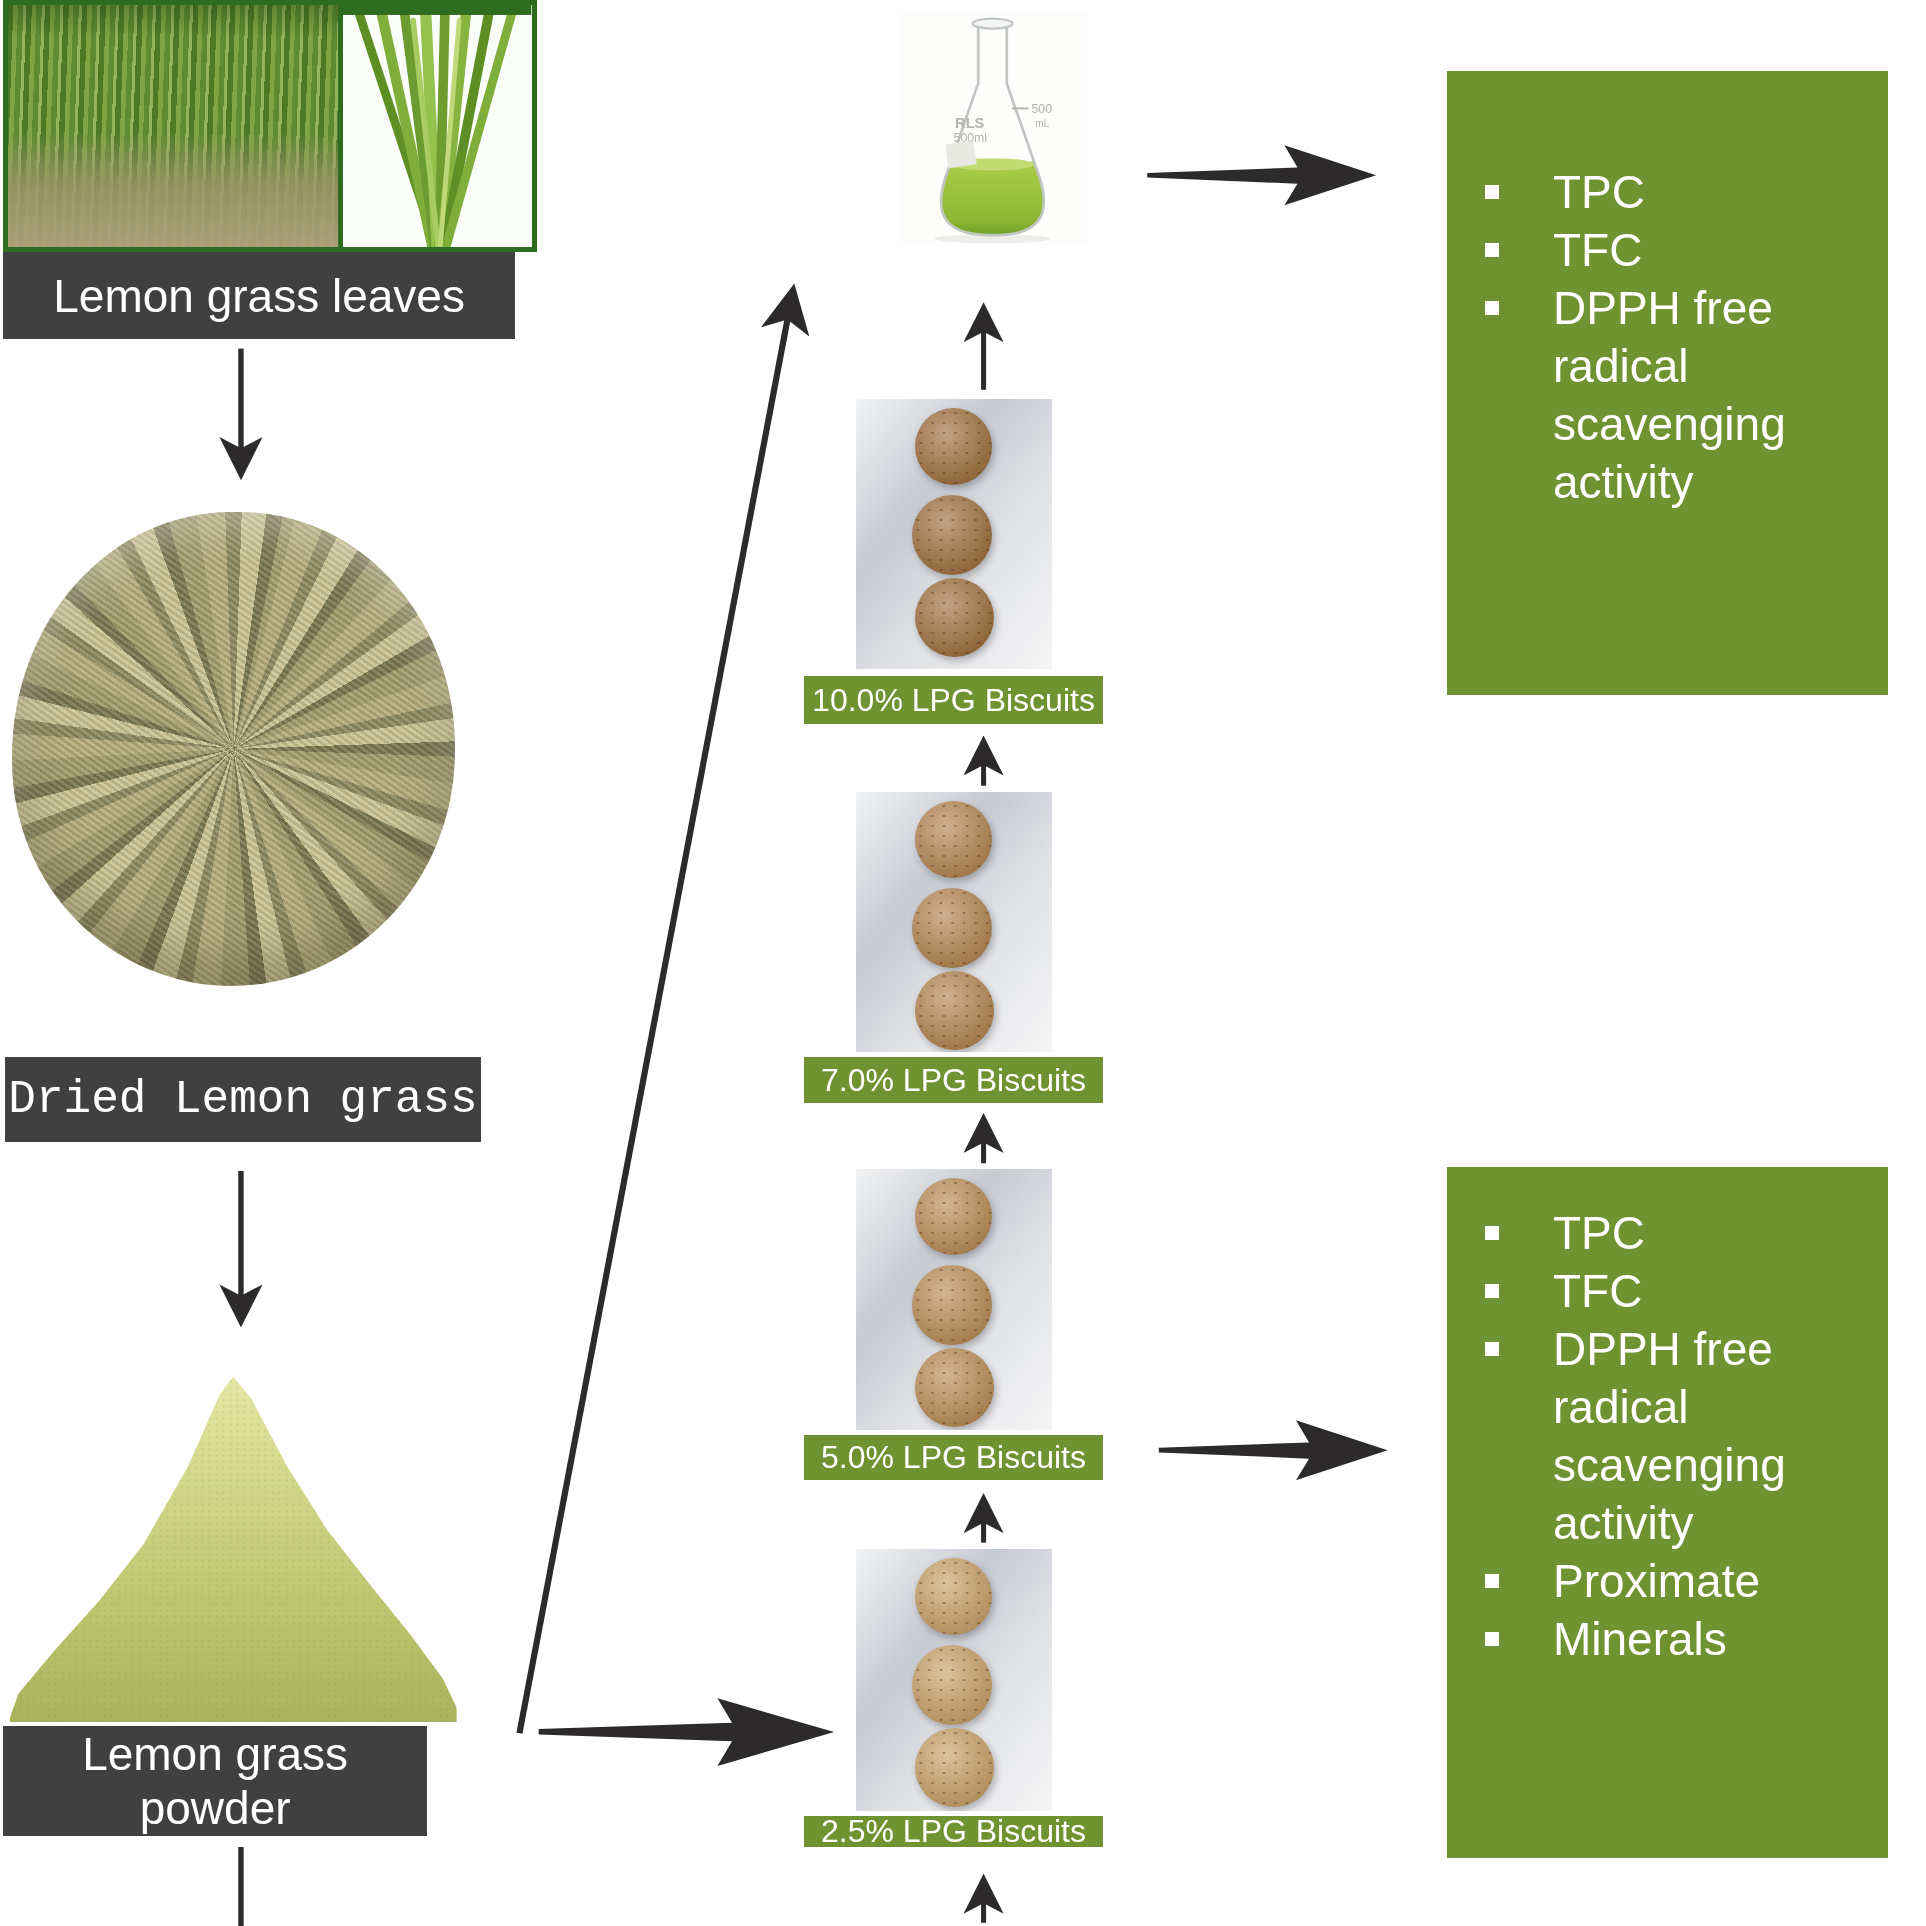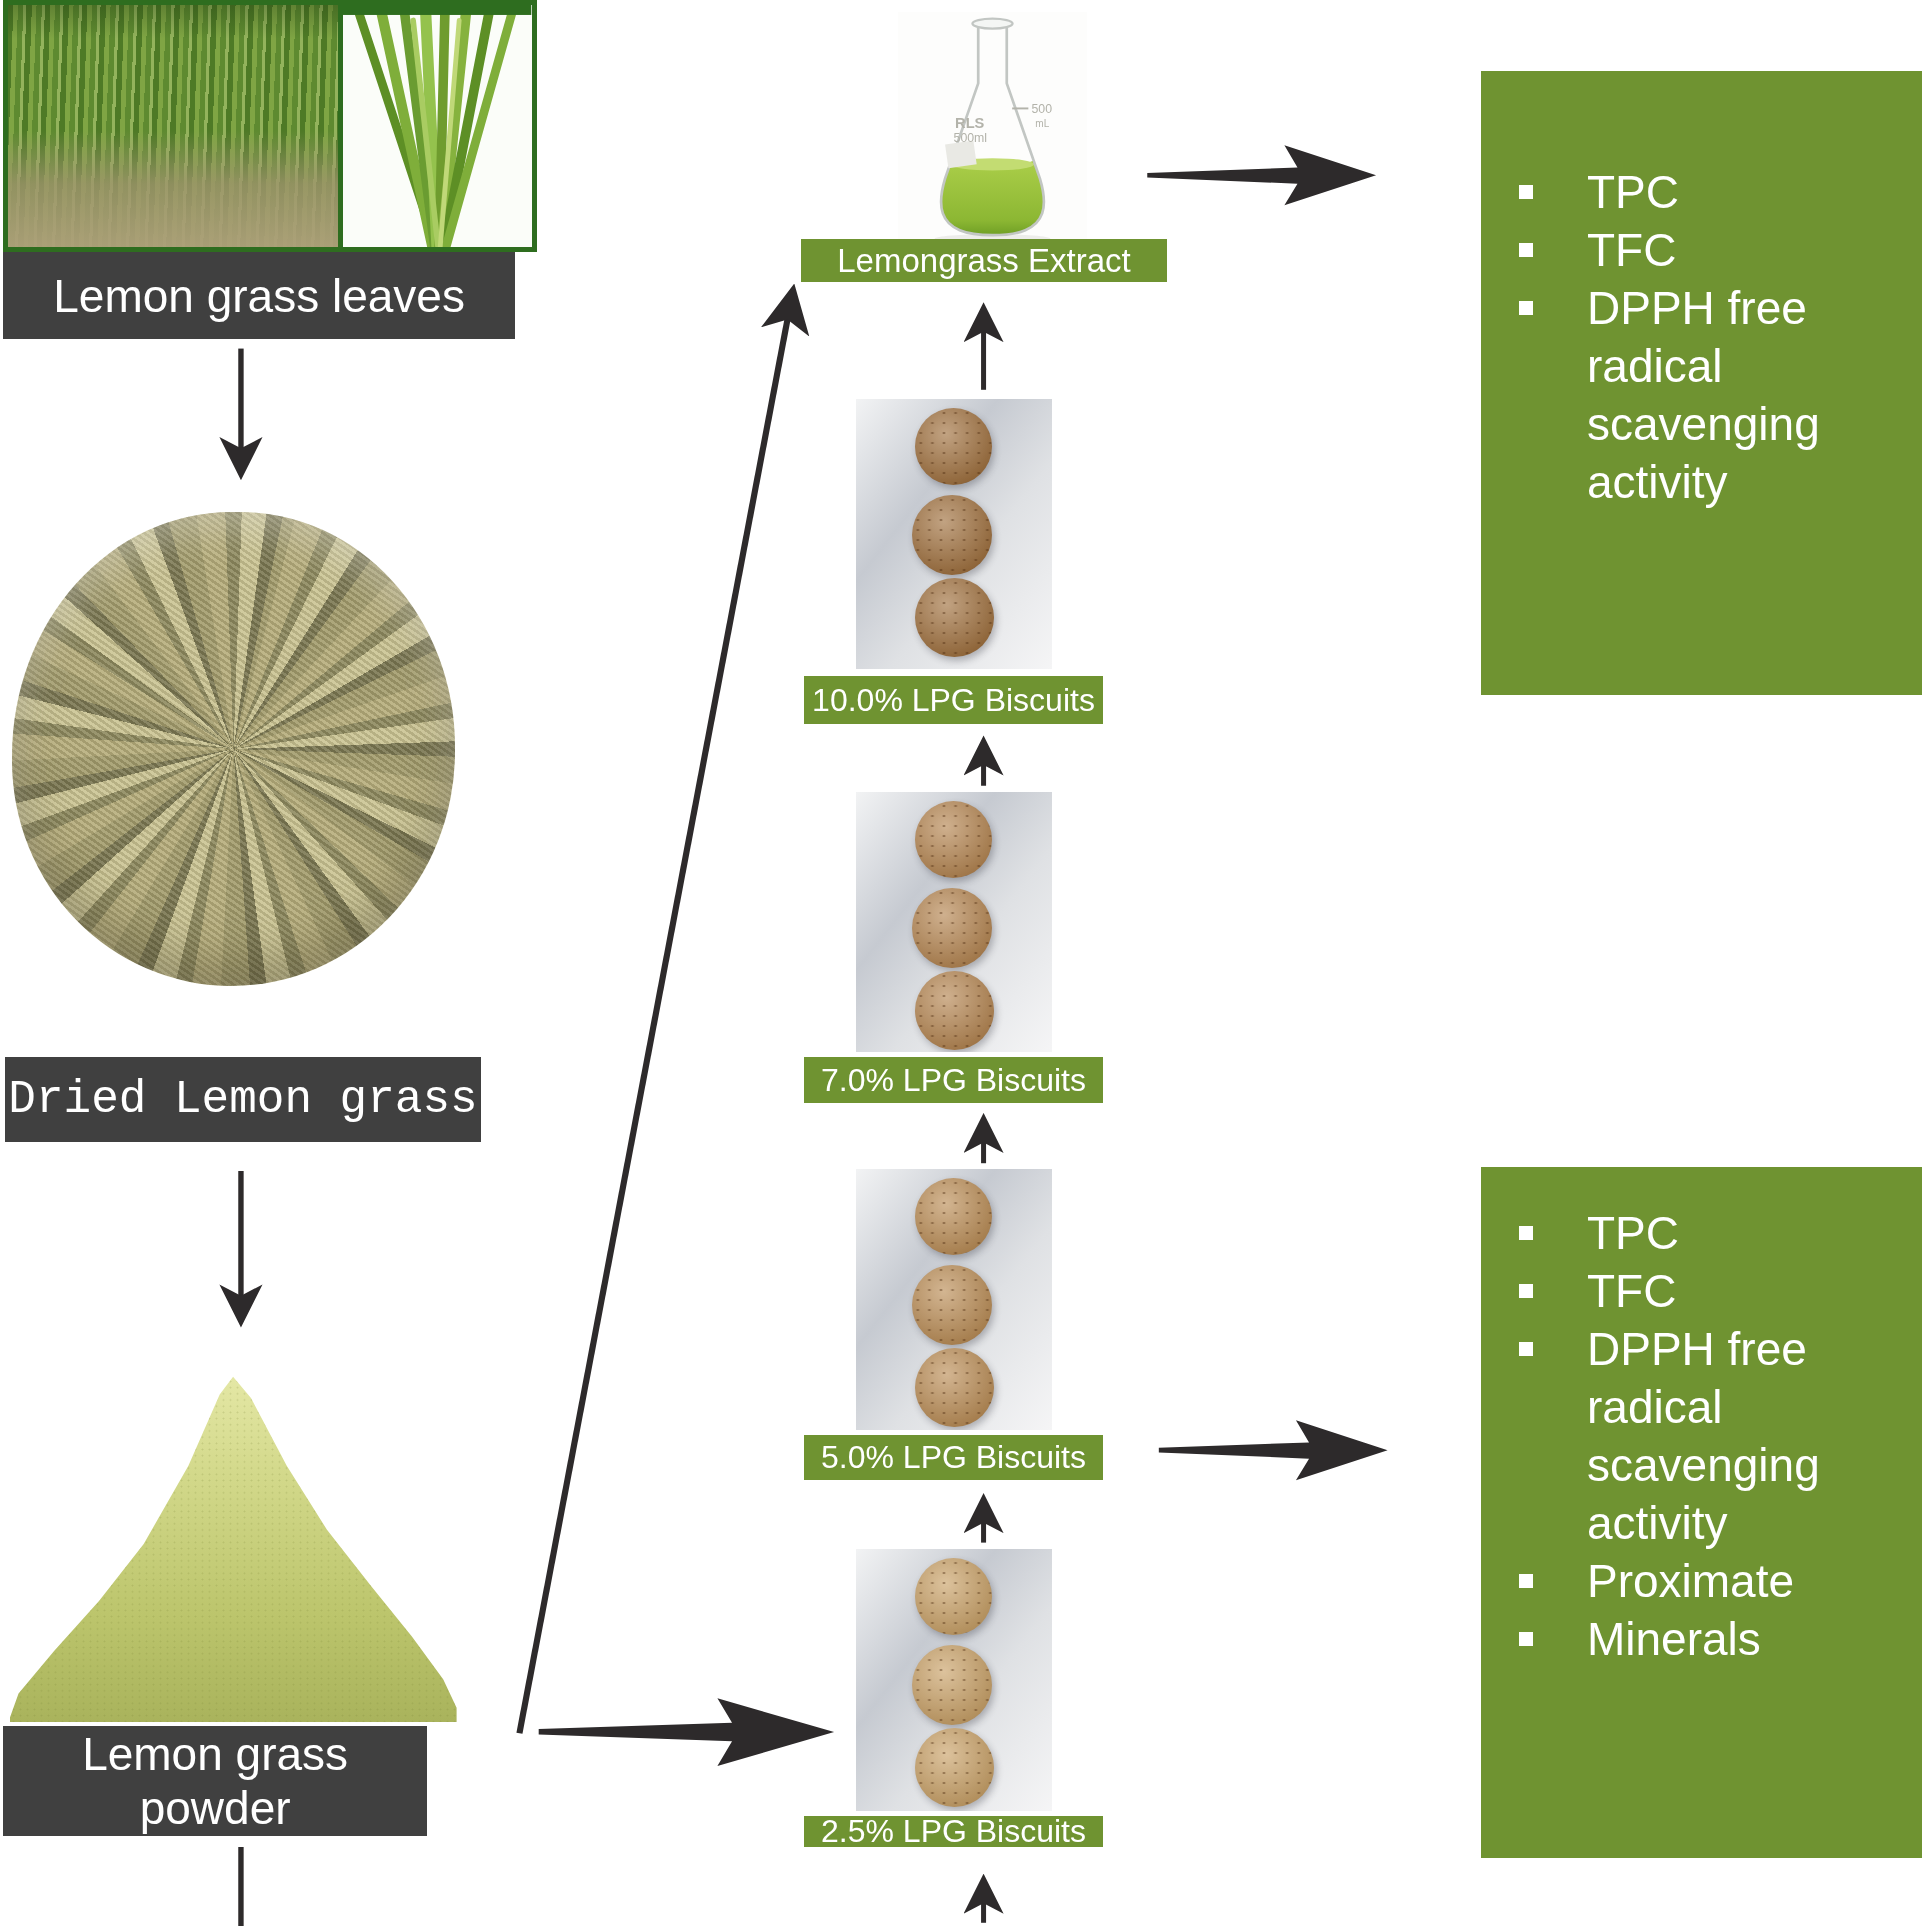--- a/index.html
+++ b/index.html
@@ -2,21 +2,21 @@
 <html style="font-size:6.2px"><head>
 <meta charset="utf-8">
 <style>
   html,body{margin:0;padding:0;background:#ffffff;}
   body{font-family:"Liberation Sans", sans-serif;}
   .canvas{position:relative;width:2677px;height:2400px;background:#ffffff;overflow:hidden;}
 
   
   .band{position:absolute;background:#404040;color:#ffffff;display:flex;align-items:center;justify-content:center;text-align:center;}
   .band.big{font-size:46px;}
-  .greenbox{position:absolute;background:#6f9331;color:#ffffff;margin-left:34px;}
+  .greenbox{position:absolute;background:#6f9331;color:#ffffff;}
 
   
   .photo-frame{position:absolute;background:#2e6d1f;padding:5.4px;display:flex;gap:5.4px;box-sizing:border-box;}
   .field{flex:1.75;background:
       linear-gradient(180deg, rgba(25,50,12,0.30) 0%, rgba(25,50,12,0) 14%),
       linear-gradient(180deg, rgba(0,0,0,0) 52%, rgba(158,148,108,0.80) 74%, rgba(173,160,122,0.95) 100%),
       repeating-linear-gradient(92deg,#4e7a26 0 5.4px,#7fa544 5.4px 10px,#5e8a30 10px 15.4px,#93b35c 15.4px 18.5px),
       linear-gradient(180deg,#5a8a2e 0%,#6f9640 60%,#8f9a6d 100%);}
   .bunch{flex:1;background:#fbfdf9;position:relative;overflow:hidden;}
   .bunch svg{position:absolute;left:0;top:0;width:100%;height:100%;}
@@ -117,23 +117,20 @@
       <path d="M208,38 L208,185 L122,432 C98,512 118,548 160,566 C200,583 290,583 330,566 C372,548 392,512 368,432 L282,185 L282,38" fill="none" stroke="#c2c6c3" stroke-width="7"></path>
       <ellipse cx="245" cy="30" rx="52" ry="13" fill="#f4f6f4" stroke="#c2c6c3" stroke-width="6"></ellipse>
       <rect x="126" y="338" width="74" height="62" fill="#e9e9e4" transform="rotate(-8 163 369)"></rect>
       <line x1="296" y1="250" x2="338" y2="250" stroke="#b3b3aa" stroke-width="5"></line>
       <text class="flask-mark" x="346" y="262" font-size="32">500</text>
       <text class="flask-mark" x="356" y="298" font-size="26">mL</text>
       <text class="flask-mark" x="148" y="300" font-size="38" font-weight="bold">RLS</text>
       <text class="flask-mark" x="144" y="336" font-size="32">500ml</text>
     </svg>
   </div>
-  <div class="unit-label extract-label" style="left:801px;top:239px;width:366px;height:43px;">
-    <span>Lemongrass Extract</span>
-  </div>
 
   <div class="biscuit-photo" style="left:856px;top:399px;width:196px;height:270px;">
     <div class="biscuit b1" style="--shade: #9c6a35;"></div>
     <div class="biscuit b2" style="--shade: #9c6a35;"></div>
     <div class="biscuit b3" style="--shade: #9c6a35;"></div>
   </div>
   <div class="unit-label" style="left:804px;top:676px;width:299px;height:48px;">
     <span>10.0% LPG Biscuits</span>
   </div>
 

